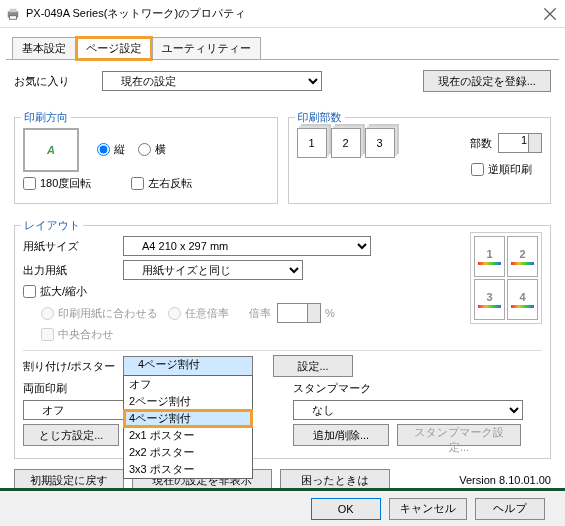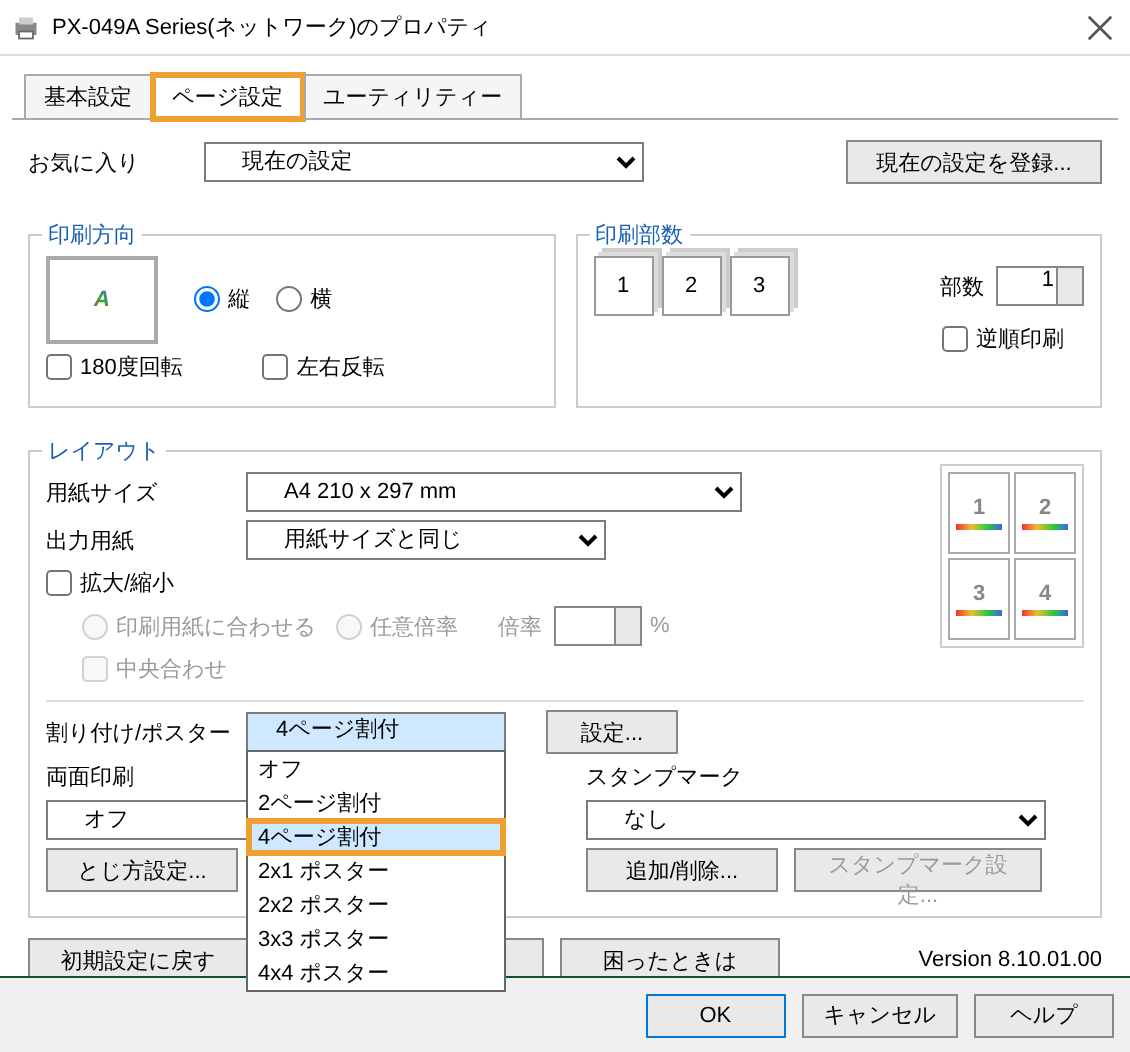--- a/index.html
+++ b/index.html
@@ -29,21 +29,21 @@
 .num-icon{width:30px;height:30px;border:1px solid #999;display:inline-flex;align-items:center;justify-content:center;margin-right:4px;position:relative;background:#fff;box-shadow:2px -2px 0 #ddd,4px -4px 0 #ccc}
 .spin{width:44px;height:20px;border:1px solid #888;text-align:right;padding-right:14px;position:relative;background:#fff}
 .spin::after{content:"";position:absolute;right:0;top:0;width:12px;height:100%;border-left:1px solid #888;background:linear-gradient(#e8e8e8,#e8e8e8)}
 .preview{width:72px;height:92px;border:1px solid #ccc;background:#fff;color:#888;display:grid;grid-template:1fr 1fr/1fr 1fr;gap:2px;padding:3px;margin-left:8px}
 .preview div{border:1px solid #aaa;display:flex;flex-direction:column;align-items:center;justify-content:center;font-weight:bold}
 .preview .bar{height:3px;width:80%;background:linear-gradient(90deg,#e33,#eb3,#3c3,#36e);margin-top:2px}
 .disabled{color:#9a9a9a}
 .dropdown-open{position:absolute;border:1px solid #666;background:#fff;z-index:10;width:130px}
 .dropdown-open .opt{padding:1px 5px;cursor:pointer}
 .dropdown-open .opt.sel{background:#cde8ff}
-.footer{position:absolute;bottom:0;left:0;right:0;height:38px;border-top:1px solid #14532d;background:#f0f0f0;display:flex;align-items:center;justify-content:flex-end;gap:8px;padding:0 8px}
+.footer{position:absolute;bottom:0;left:0;right:0;height:38px;border-top:3px solid #14532d;background:#f0f0f0;display:flex;align-items:center;justify-content:flex-end;gap:8px;padding:0 20px}
 .footer .btn{min-width:70px}
 .bottom-row{display:flex;gap:8px;align-items:center;margin-top:10px}
 .sep{height:1px;background:#ddd;margin:4px 0}
 </style>
 </head>
 <body>
 
 <div class="titlebar">
   <svg class="printer-icon" viewBox="0 0 16 16">
       <rect x="2" y="5" width="12" height="7" fill="#888"></rect>
@@ -183,30 +183,29 @@
           </div>
       </div>
     </div>
 
     <div class="sep"></div>
 
     <div class="row" style="position:relative">
       <span class="lbl" style="width:100px">割り付け/ポスター</span>
       <div class="combo" style="width:130px;background:#cde8ff">4ページ割付</div>
       <span style="width:20px"></span>
-      <button class="btn" style="width:66px">設定...</button>
+      <button class="btn" style="width:80px">設定...</button>
 
       <div class="dropdown-open" style="left:100px;top:20px">
         <div class="opt">オフ</div>
         <div class="opt">2ページ割付</div>
         <div class="opt sel hl-orange">4ページ割付</div>
         <div class="opt">2x1 ポスター</div>
         <div class="opt">2x2 ポスター</div>
         <div class="opt">3x3 ポスター</div>
-        <div class="opt">4x4 ポスター</div>
       </div>
     </div>
 
     <div class="row">
       <span class="lbl" style="width:100px">両面印刷</span>
       <span style="width:170px"></span>
       <span class="lbl">スタンプマーク</span>
     </div>
     <div class="row">
       <select class="combo" style="width:130px"><option>オフ</option></select>

